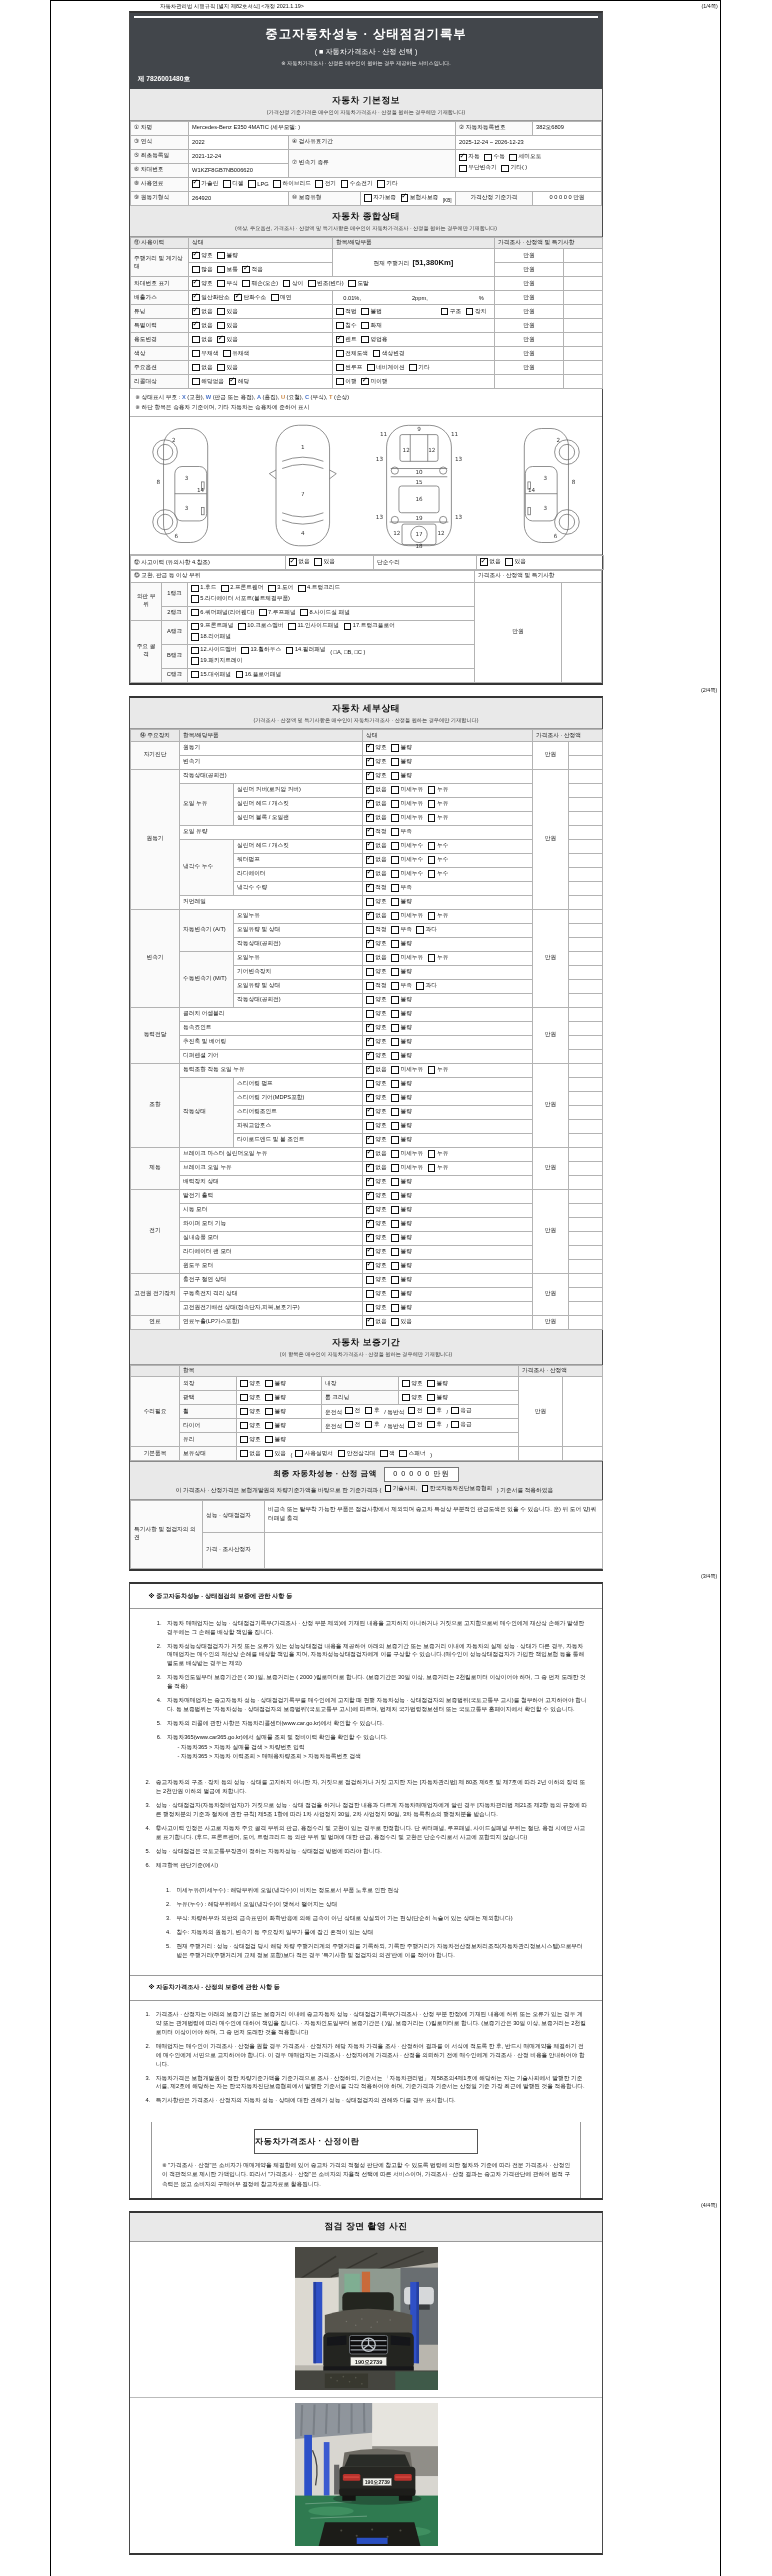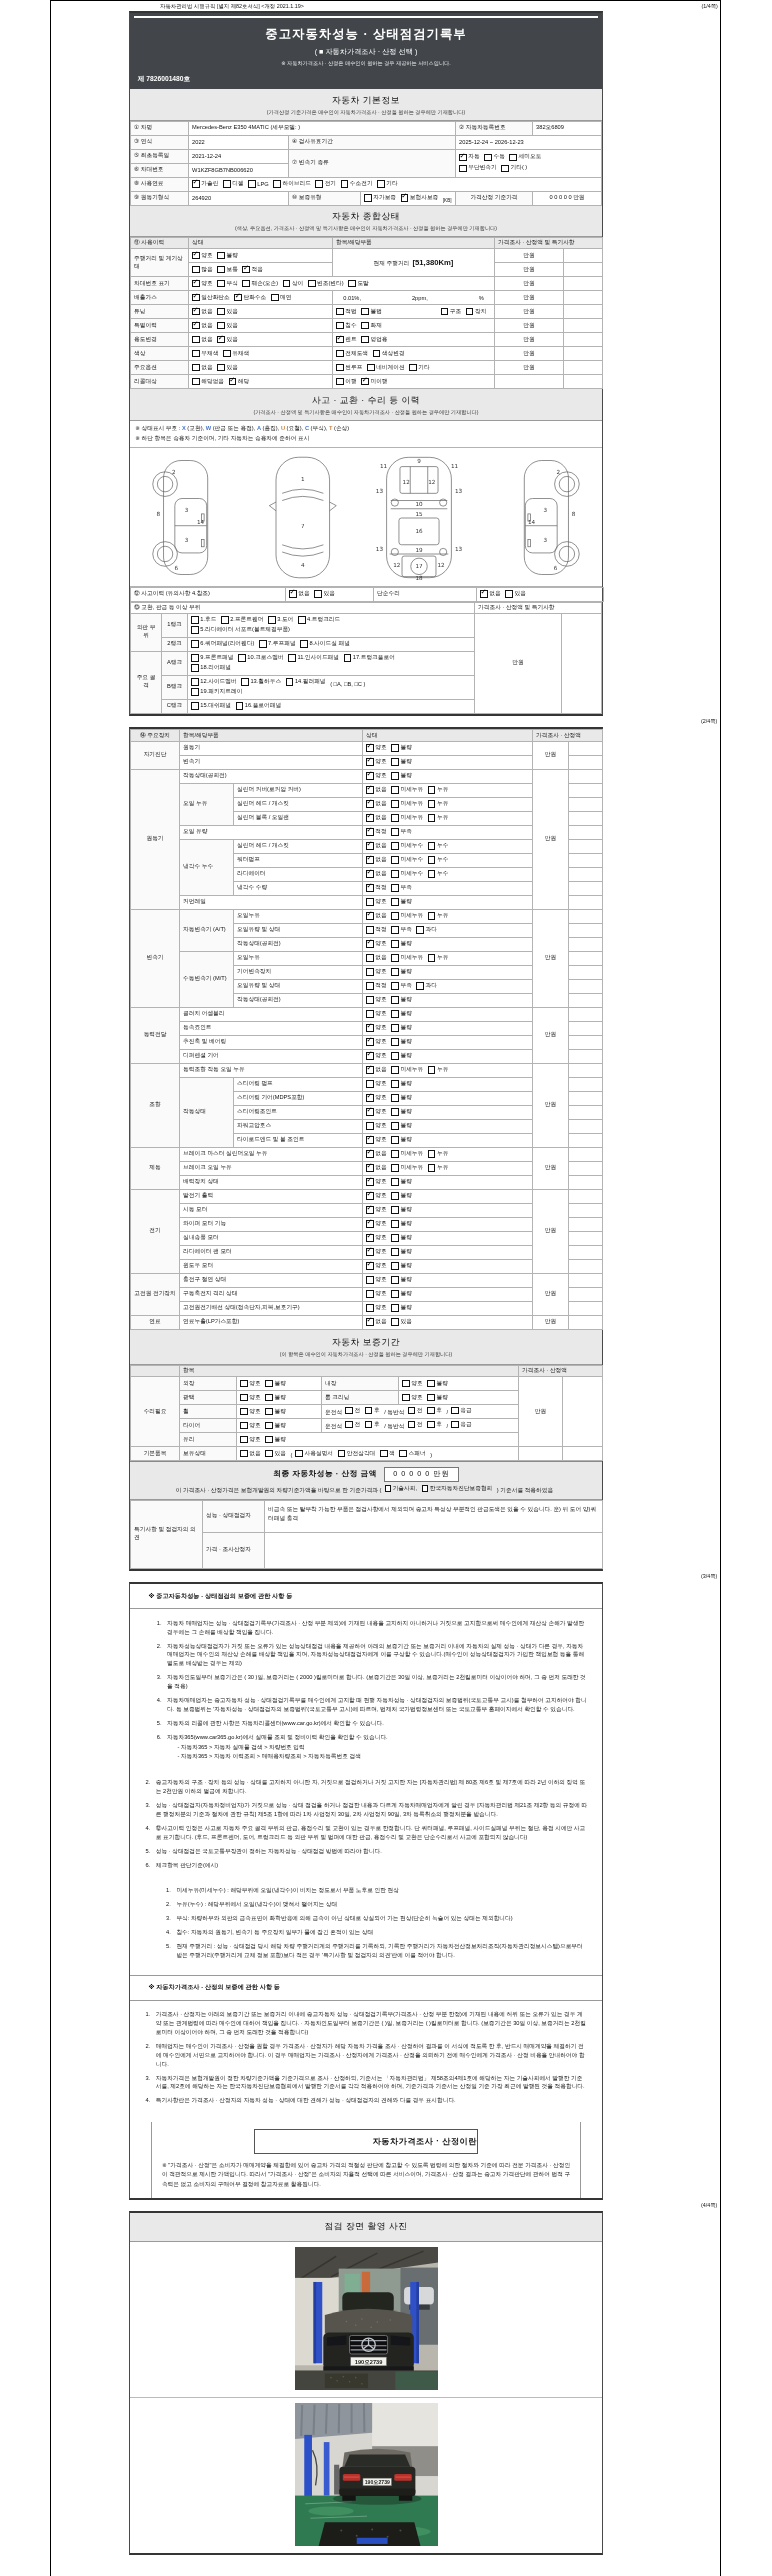--- a/index.html
+++ b/index.html
@@ -13,21 +13,21 @@
        border-bottom:2.6px solid #353535;background:#fff;box-sizing:content-box}
   
   .doc-head{background:#42464b;color:#fff;padding:2.1px 2.6px 5.2px}
   .white-line{height:2.1px;background:#fff;margin:1px 1px 8.2px}
   .doc-title{text-align:center;font-size:12.4px;font-weight:bold;letter-spacing:1px}
   .doc-sub{text-align:center;font-size:7.2px;margin-top:4.1px}
   .doc-note{text-align:center;font-size:5.2px;margin-top:3.1px;color:#eee}
   .doc-no{font-size:6.7px;font-weight:bold;margin:8.2px 0 0 5.2px}
   
   .secbar{background:#e9e9e9;text-align:center;padding:5.2px 0 4.1px;border-bottom:0.5px solid #9a9a9a}
-  .secbar .t{font-size:8.8px;font-weight:normal;letter-spacing:0.5px}
+  .secbar .t{font-size:8.8px;font-weight:bold;letter-spacing:0.5px}
   .secbar .n{font-size:5.2px;color:#333;margin-top:2.1px}
   table{border-collapse:collapse;width:100%;table-layout:fixed}
   td,th{border:0.5px solid #b3b3b3;font-size:5.7px;padding:1px 3.1px;vertical-align:middle;
         overflow:hidden;box-sizing:border-box}
   th{background:#e9e9e9;font-weight:normal;text-align:left;height:11.3px}
   td{height:14px}
   .lbl{background:#fafafa}
   .prc{text-align:center}
   .ctr{text-align:center}
   .hsep td{border-top:1px solid #8a8a8a}
@@ -54,21 +54,21 @@
   .nheader{border-bottom:0.5px solid #9a9a9a;padding:7.7px 5.2px 7.7px 18.5px;font-size:6.2px;font-weight:bold}
   .nheader.mid{border-top:0.5px solid #9a9a9a;margin-top:7.2px}
   .nlist{padding:4.1px 14.4px 2.1px 15.5px}
   .nitem{display:flex;margin:5.2px 0;font-size:5.7px;line-height:1.55}
   .nitem .nnum{flex:0 0 10.3px}
   .nitem .ntxt{flex:1}
   .nsub{margin:1px 0 1px 10.3px;font-size:5.7px;line-height:1.5}
   .ind1{margin-left:11.3px}
   .ind2{margin-left:20.6px}
   .pricebox-wrap{margin:9.3px 20.6px 0;border-left:0.5px solid #999;border-right:0.5px solid #999;padding:7.2px 10.3px 8.2px}
-  .pricebox{width:222px;margin:0 auto;border:0.5px solid #555;text-align:right;
+  .pricebox{width:222px;margin:0 auto;border:0.5px solid #555;text-align:left;
             font-size:8.2px;font-weight:bold;padding:6.2px 0;letter-spacing:0.5px;background:#fff}
   .pricebox-text{font-size:5.7px;line-height:1.7;margin-top:6.2px;text-align:justify}
   
   .final-band{background:#e9e9e9;border-top:1px solid #8a8a8a;border-bottom:0.5px solid #9a9a9a;padding:4.1px 0 3.6px;text-align:center}
   .final-line{display:flex;justify-content:center;align-items:center;gap:7.2px}
   .final-label{font-size:7.7px;font-weight:bold;letter-spacing:0.5px}
   .final-value{border:0.5px solid #777;background:#fff;font-size:7.2px;padding:1.5px 8.2px;letter-spacing:1px}
   .final-note{font-size:5.2px;margin-top:3.1px}
   .final-note .cb{width:4.6px;height:4.6px;vertical-align:-0.5px}
   
@@ -411,24 +411,20 @@
               </span><span class="cbw">
                 <span class="cb ck"></span>
                 <span class="cbl">미이행</span>
               </span></td>
         <td class="prc"></td>
         <td></td>
       </tr>
     </tbody>
       </table>
 
-    <div class="secbar">
-      <div class="t">사고 · 교환 · 수리 등 이력</div>
-      <div class="n">(가격조사 · 산정액 및 특기사항은 매수인이 자동차가격조사 · 산정을 원하는 경우에만 기재합니다)</div>
-    </div>
 
     <div class="legend">
       <div id="legend1"><span>※ 상태표시 부호 : </span><span style="color: rgb(74, 116, 200); font-weight: bold;">X</span><span> (교환), </span><span style="color: rgb(74, 116, 200); font-weight: bold;">W</span><span> (판금 또는 용접), </span><span style="color: rgb(74, 116, 200); font-weight: bold;">A</span><span> (흠집), </span><span style="color: rgb(200, 130, 60); font-weight: bold;">U</span><span> (요철), </span><span style="color: rgb(74, 116, 200); font-weight: bold;">C</span><span> (부식), </span><span style="color: rgb(200, 130, 60); font-weight: bold;">T</span><span> (손상)</span></div>
       <div>※ 하단 항목은 승용차 기준이며, 기타 자동차는 승용차에 준하여 표시</div>
     </div>
 
     <div class="diagrams">
 
       <svg id="dg-side-left" width="95" height="129" viewBox="0 0 185 250">
         <rect class="dline" x="40" y="14" width="86" height="222" rx="34"></rect>
@@ -646,20 +642,24 @@
                 <span class="cbl">16.플로어패널</span>
               </span></td>
       </tr>
     </tbody>
       </table>
   </div>
 
   <div class="pgmark">(2/4쪽)</div>
 
   <div class="box">
+    <div class="secbar">
+      <div class="t">자동차 세부상태</div>
+      <div class="n">(가격조사 · 산정액 및 특기사항은 매수인이 자동차가격조사 · 산정을 원하는 경우에만 기재합니다)</div>
+    </div>
 
     <table>
       <colgroup>
           <col style="width:49px">
           <col style="width:54px">
           <col style="width:129px">
           <col style="width:170px">
           <col style="width:36px">
           <col style="width:34px">
         </colgroup>

